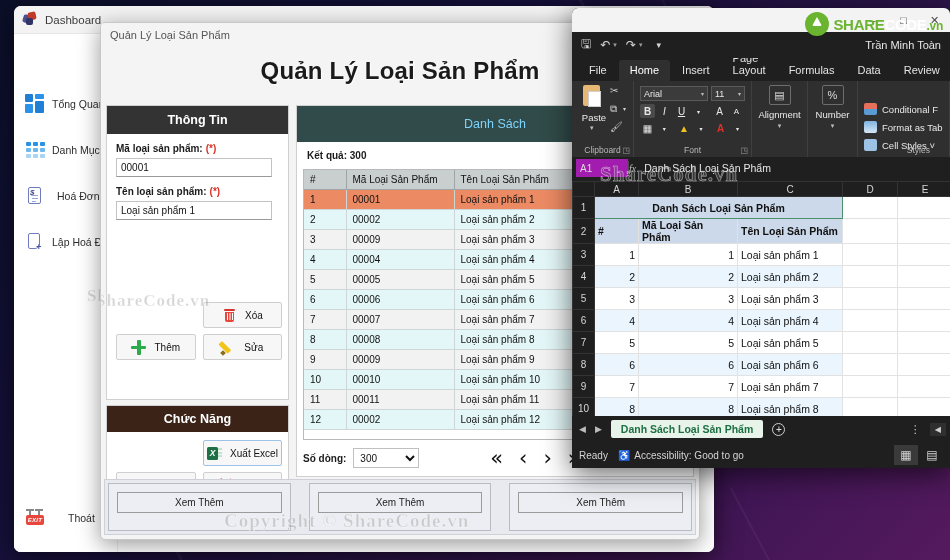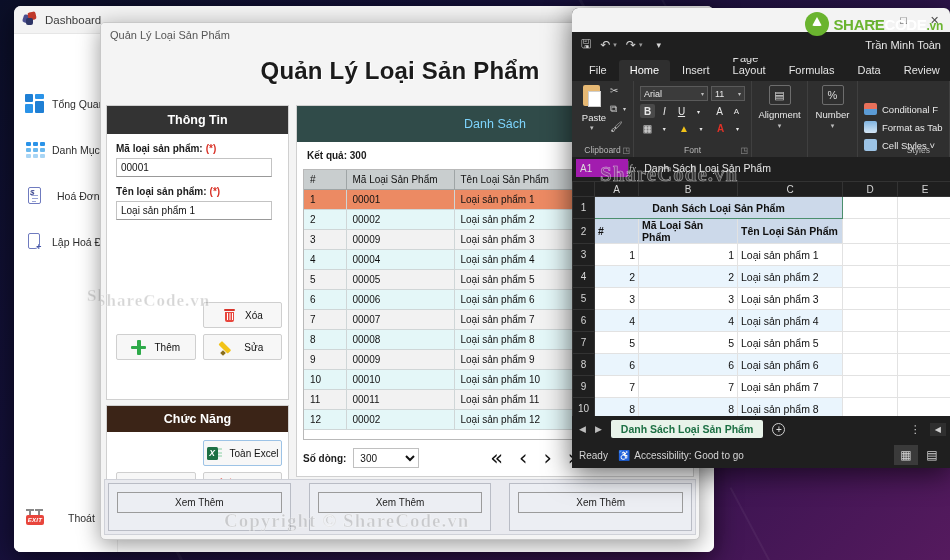--- a/index.html
+++ b/index.html
@@ -482,21 +482,21 @@
 
     <div id="chucnang-panel">
       <div class="panel-head">Chức Năng</div>
       <div id="chucnang-grid">
         <div class="act-row">
           <div class="act-btn wide excel">
             <span class="bi bi-excel">
                 <i class="sq">X</i>
                 <i class="dots"></i>
               </span>
-            <span>Toàn Excel</span>
+            <span>Xuất Excel</span>
           </div>
         </div>
         <div class="act-row">
           <div class="act-btn">
             <span class="bi bi-refresh">
                 <i class="a1"></i>
                 <i class="a2"></i>
               </span>
             <span>Làm Mới</span>
           </div>

